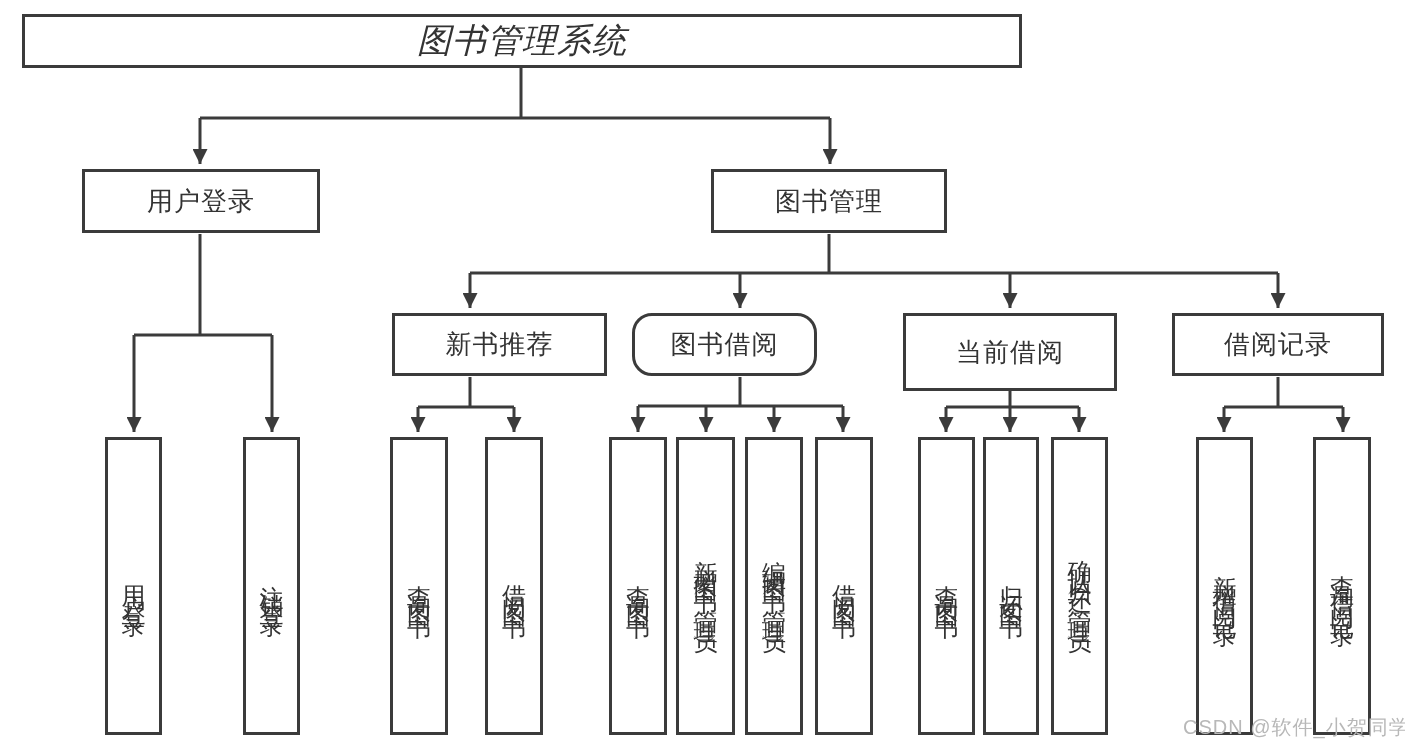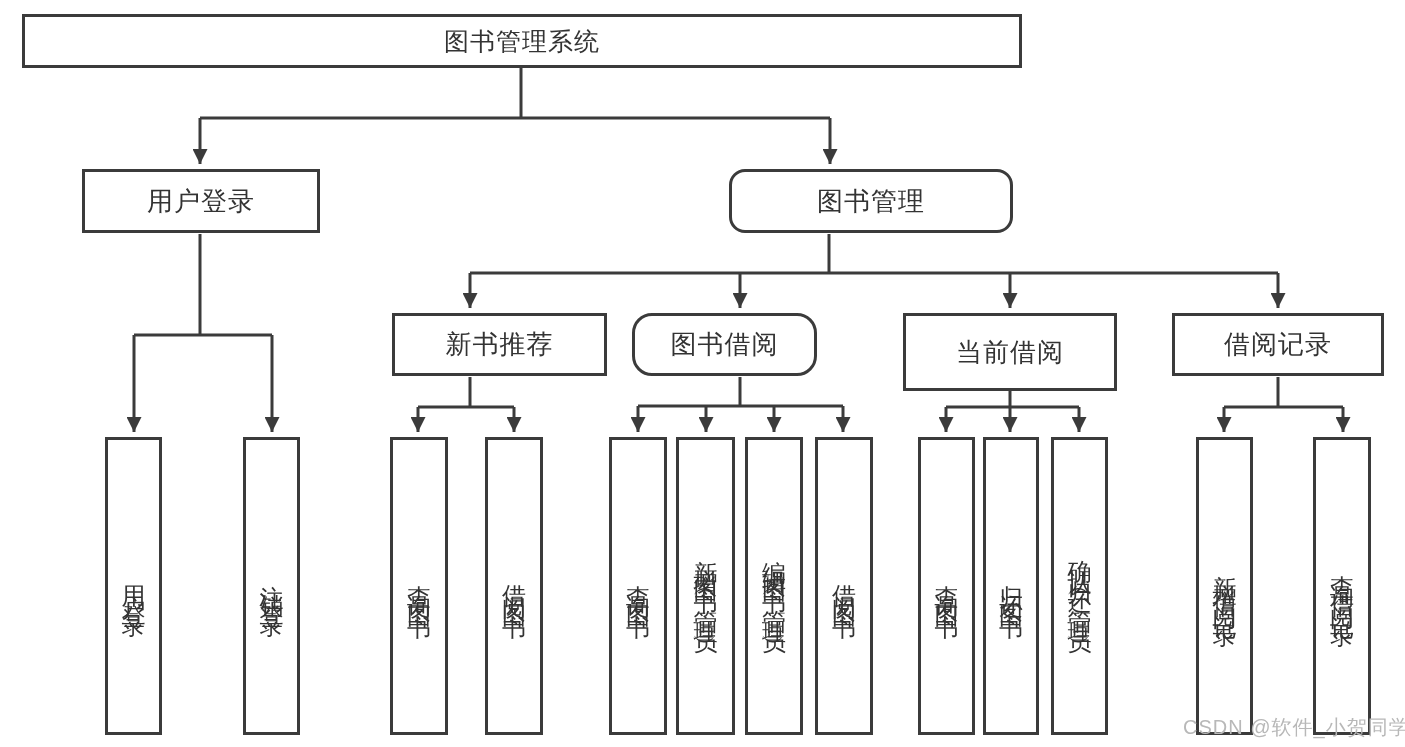--- a/index.html
+++ b/index.html
@@ -30,21 +30,21 @@
     align-items: center;
     justify-content: center;
     z-index: 2;
   }
   .node .hlabel {
     font-size: 26px;
     color: #333333;
     letter-spacing: 1px;
     white-space: nowrap;
   }
-  .root-box .hlabel { font-size: 25px; }
+  .root-box .hlabel { font-size: 34px; font-style: italic; }
   .leaf {
     top: 437px;
     height: 298px;
   }
   .leaf .vlabel {
     writing-mode: vertical-rl;
     text-orientation: mixed;
     font-size: 24px;
     color: #333333;
     letter-spacing: 10px;
@@ -117,21 +117,21 @@
     </g>
   </svg>
 
   <div class="node root-box" style="left:22px; top:14px; width:1000px; height:54px;">
     <span class="hlabel">图书管理系统</span>
   </div>
 
   <div class="node" style="left:82px; top:169px; width:238px; height:64px;">
     <span class="hlabel">用户登录</span>
   </div>
-  <div class="node" style="left:729px; top:169px; width:284px; height:64px;border-radius:16px;">
+  <div class="node" style="left:711px; top:169px; width:236px; height:64px;">
     <span class="hlabel">图书管理</span>
   </div>
 
   <div class="node" style="left:362px; top:313px; width:215px; height:63px;margin-left:30px;">
     <span class="hlabel">新书推荐</span>
   </div>
   <div class="node" style="left:632px; top:313px; width:185px; height:63px;border-radius:20px;">
     <span class="hlabel">图书借阅</span>
   </div>
   <div class="node" style="left:903px; top:313px; width:214px; height:78px;">

